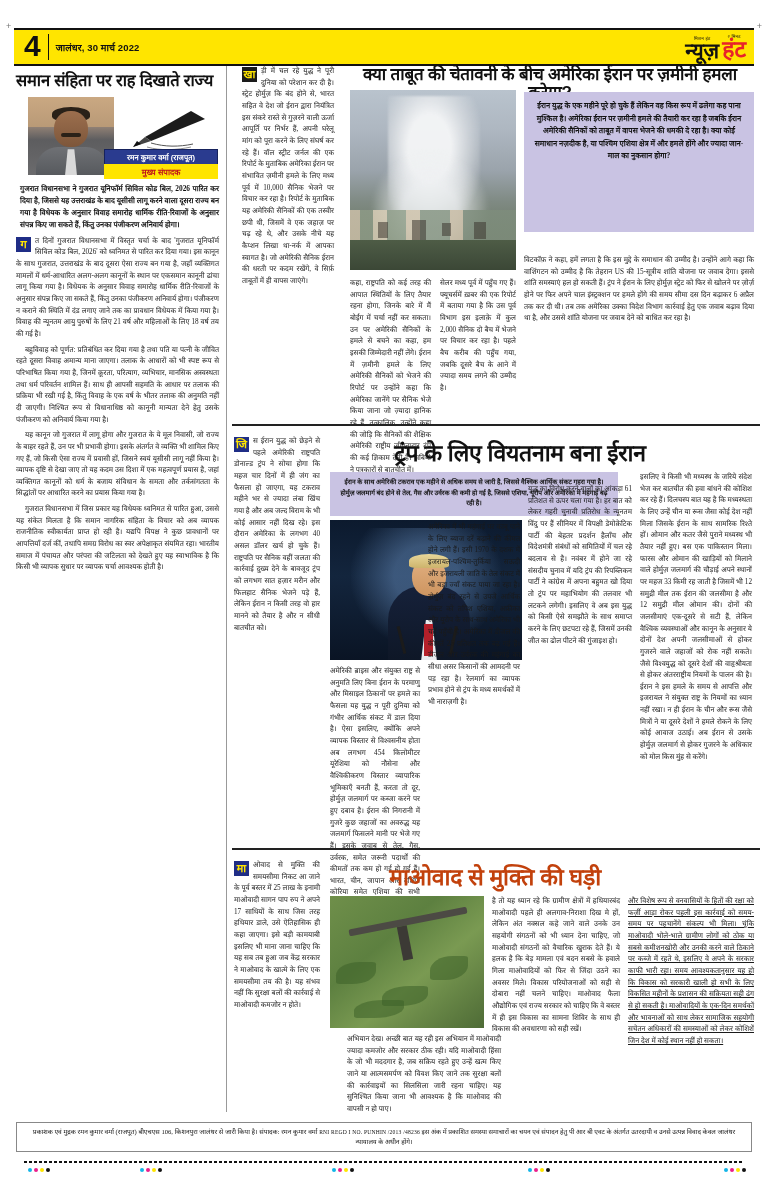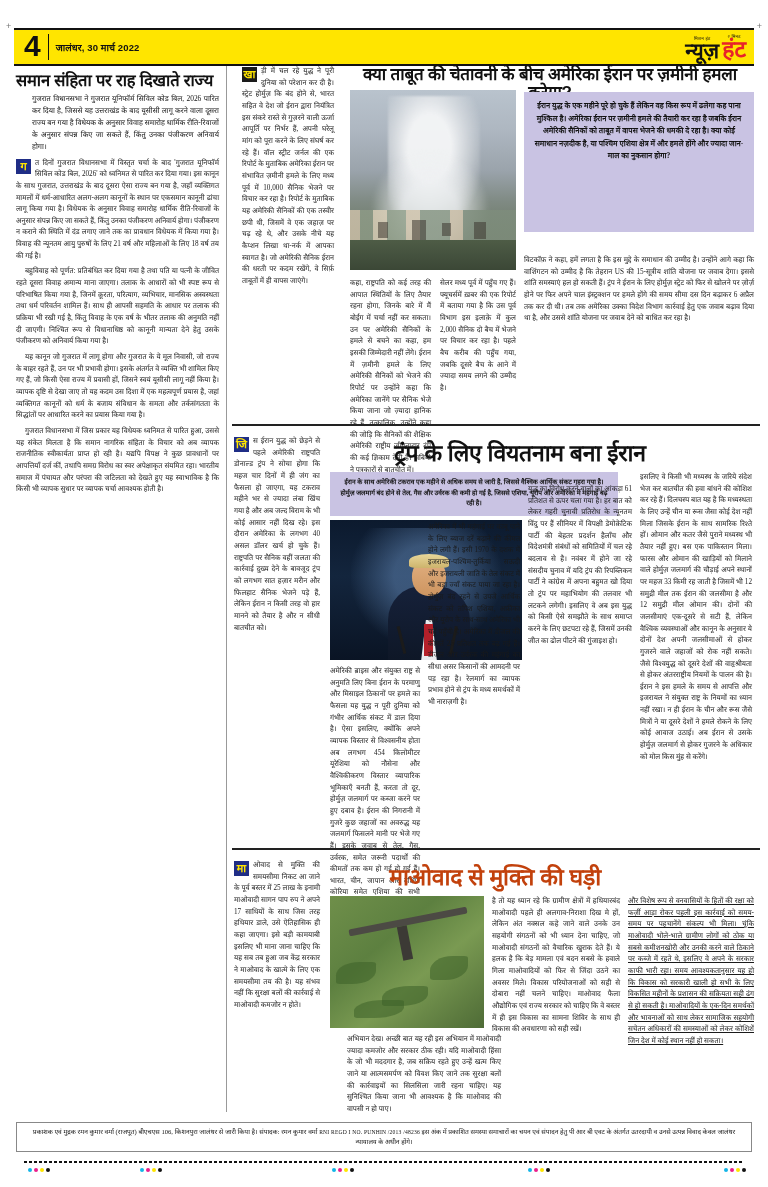--- a/index.html
+++ b/index.html
@@ -113,22 +113,22 @@
     padding: 2px 0; border: 1px solid #16225c;
   }
   .byline-sub {
     position: absolute; left: 88px; bottom: 0px; width: 114px;
     background: #ffe500; color: #c0141b;
     font-family: "Liberation Sans", sans-serif;
     font-size: 8px; font-weight: bold; text-align: center;
     padding: 2px 0;
   }
   .lead-intro {
-    font-size: 7.4px; line-height: 1.6; text-align: justify; font-weight: 400;
-    color: #111; margin: 4px 0 5px 16px;
+    font-size: 7.4px; line-height: 1.6; text-align: justify; font-weight: 700;
+    color: #111; margin: 4px 0 5px 4px;
   }
   .dropcap {
     float: left; width: 15px; height: 15px; margin: 1px 4px 0 0;
     background: #1f2d86; color: #ffe500;
     font-family: "Liberation Sans", sans-serif;
     font-weight: bold; font-size: 11px; line-height: 15px; text-align: center;
   }
   .dropcap.dark { background:#1b1b1b; color:#ffe500; }
 
   
@@ -291,20 +291,38 @@
       <div class="brand-col">
         <span class="brand-sub">२ मिनट</span>
         <span class="brand-b">हंट</span>
       </div>
     </div>
   </div>
 
   <div class="lead">
     <div class="lead-head">समान संहिता पर राह दिखाते राज्य</div>
 
+    <div class="lead-media">
+      <div class="editor-photo">
+        <div class="hair"></div>
+          <div class="face"></div>
+          <div class="mous"></div>
+        <div class="body"></div>
+          <div class="shirt"></div>
+      </div>
+      <svg class="pen-svg" width="88" height="44" viewBox="0 0 88 44">
+        <path d="M70 4 L84 12 L30 34 L24 30 Z" fill="#1b1b1b"></path>
+        <path d="M24 30 L30 34 L12 40 Z" fill="#444"></path>
+        <path d="M12 40 L20 37 L16 34 Z" fill="#111"></path>
+        <path d="M30 36 C44 40 58 40 72 37" stroke="#555" stroke-width="1" fill="none"></path>
+        <path d="M26 40 C40 44 56 43 70 40" stroke="#777" stroke-width="0.8" fill="none"></path>
+      </svg>
+      <div class="byline">रमन कुमार वर्मा (राजपूत)</div>
+      <div class="byline-sub">मुख्य संपादक</div>
+    </div>
 
     <div class="lead-intro">गुजरात विधानसभा ने गुजरात यूनिफॉर्म सिविल कोड बिल, 2026 पारित कर दिया है, जिससे यह उत्तराखंड के बाद यूसीसी लागू करने वाला दूसरा राज्य बन गया है विधेयक के अनुसार विवाह समारोह धार्मिक रीति-रिवाजों के अनुसार संपन्न किए जा सकते हैं, किंतु उनका पंजीकरण अनिवार्य होगा।</div>
 
     <div class="col-text">
       <p class="noind"><span class="dropcap">ग</span><span>त दिनों गुजरात विधानसभा में विस्तृत चर्चा के बाद 'गुजरात यूनिफॉर्म सिविल कोड बिल, 2026' को ध्वनिमत से पारित कर दिया गया। इस कानून के साथ गुजरात, उत्तराखंड के बाद दूसरा ऐसा राज्य बन गया है, जहाँ व्यक्तिगत मामलों में धर्म-आधारित अलग-अलग कानूनों के स्थान पर एकसमान कानूनी ढांचा लागू किया गया है। विधेयक के अनुसार विवाह समारोह धार्मिक रीति-रिवाजों के अनुसार संपन्न किए जा सकते हैं, किंतु उनका पंजीकरण अनिवार्य होगा। पंजीकरण न कराने की स्थिति में दंड लगाए जाने तक का प्रावधान विधेयक में किया गया है। विवाह की न्यूनतम आयु पुरुषों के लिए 21 वर्ष और महिलाओं के लिए 18 वर्ष तय की गई है।</span></p>
       <p>बहुविवाह को पूर्णत: प्रतिबंधित कर दिया गया है तथा पति या पत्नी के जीवित रहते दूसरा विवाह अमान्य माना जाएगा। तलाक के आधारों को भी स्पष्ट रूप से परिभाषित किया गया है, जिनमें क्रूरता, परित्याग, व्यभिचार, मानसिक अस्वस्थता तथा धर्म परिवर्तन शामिल हैं। साथ ही आपसी सहमति के आधार पर तलाक की प्रक्रिया भी रखी गई है, किंतु विवाह के एक वर्ष के भीतर तलाक की अनुमति नहीं दी जाएगी। निश्चित रूप से विधानाधिष्ठ को कानूनी मान्यता देने हेतु उसके पंजीकरण को अनिवार्य किया गया है।</p>
       <p>यह कानून जो गुजरात में लागू होगा और गुजरात के ये मूल निवासी, जो राज्य के बाहर रहते हैं, उन पर भी प्रभावी होगा। इसके अंतर्गत वे व्यक्ति भी शामिल किए गए हैं, जो किसी ऐसा राज्य में प्रवासी हों, जिसने स्वयं यूसीसी लागू नहीं किया है। व्यापक दृष्टि से देखा जाए तो यह कदम उस दिशा में एक महत्वपूर्ण प्रयास है, जहां व्यक्तिगत कानूनों को धर्म के बजाय संविधान के समता और तर्कसंगतता के सिद्धांतों पर आधारित करने का प्रयास किया गया है।</p>
       <p>गुजरात विधानसभा में जिस प्रकार यह विधेयक ध्वनिमत से पारित हुआ, उससे यह संकेत मिलता है कि समान नागरिक संहिता के विचार को अब व्यापक राजनीतिक स्वीकार्यता प्राप्त हो रही है। यद्यपि विपक्ष ने कुछ प्रावधानों पर आपत्तियाँ दर्ज कीं, तथापि समग्र विरोध का स्वर अपेक्षाकृत संयमित रहा। भारतीय समाज में पंचायत और परंपरा की जटिलता को देखते हुए यह स्वाभाविक है कि किसी भी व्यापक सुधार पर व्यापक चर्चा आवश्यक होती है।</p>
     </div>
   </div>

